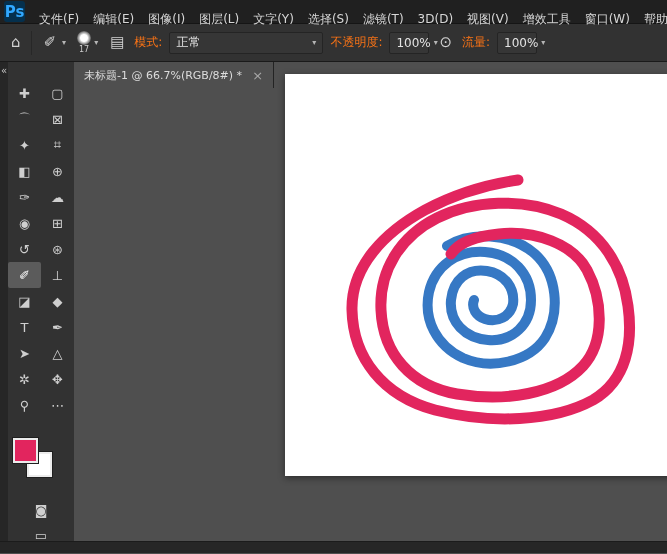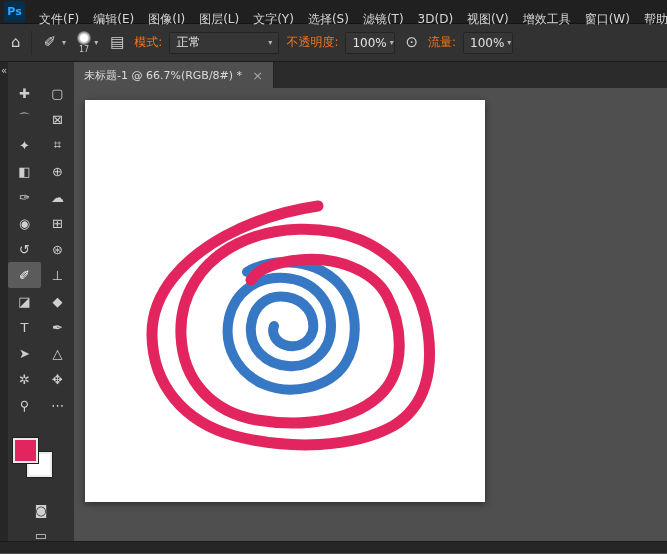--- a/index.html
+++ b/index.html
@@ -12,21 +12,21 @@
     user-select:none;
   }
 
   
   .menu-bar {
     height:24px; background:#202020; display:flex; align-items:center;
     color:#d6d6d6; font-size:12px; border-bottom:1px solid #151515;
   }
   .ps-logo {
     width:21px; height:21px; margin:1px 7px 1px 4px; border-radius:3px;
-    background:#05304d; color:#31a8ff; font-weight:bold; font-size:11px;
+    background:#05304d; color:#31a8ff; font-weight:bold; font-size:15px;
     display:flex; align-items:center; justify-content:center; flex:none;
   }
   .menu-item { padding:0 7px; line-height:23px; white-space:nowrap; cursor:default;margin-top:15px; }
 
   
   .options-bar {
     height:38px; background:#323232; border-bottom:1px solid #1a1a1a;
     display:flex; align-items:center; gap:7px; padding:0 8px;
     color:#c8c8c8; font-size:12px;
   }
@@ -39,22 +39,22 @@
     width:14px; height:14px; border-radius:50%;
     background:radial-gradient(circle, #ffffff 0%, #ffffff 35%, rgba(255,255,255,0) 80%);
   }
   .brush-size-num { font-size:8px; color:#cccccc; margin-top:1px; }
   .opt-label { white-space:nowrap; color:#f97316; }
   .select {
     height:22px; background:#363636; border:1px solid #242424; border-radius:2px;
     display:flex; align-items:center; justify-content:space-between;
     padding:0 6px; color:#e3e3e3; cursor:default;
   }
-  .select-mode { width:110px; }
-  .select-small { width:50px;align-items:center; }
+  .select-mode { width:154px; }
+  .select-small { width:40px;align-items:center; }
 
   
   .main { display:flex; height:479px; }
   .left-rail { width:8px; background:#262626; position:relative; flex:none; }
   .collapse-btn {
     position:absolute; top:3px; left:1px; color:#c6c6c6; font-size:10px;
     line-height:12px; cursor:pointer; z-index:3; white-space:nowrap;
   }
 
   .toolbar { width:66px; background:#323232; flex:none; display:flex; flex-direction:column; padding-top:18px; }
@@ -67,21 +67,21 @@
 
   .swatches { position:relative; height:44px; margin-top:20px; flex:none; }
   .swatch { position:absolute; width:25px; height:25px; border:2px solid #ececec; box-shadow:0 0 0 1px #1f1f1f; }
   .swatch-fg { left:5px; top:0; z-index:2; }
   .swatch-bg { left:19px; top:14px; z-index:1; background:#ffffff; }
 
   .toolbar-bottom { display:flex; flex-direction:column; align-items:center; gap:5px; margin-top:18px; }
   .toolbar-bottom .tool { height:20px; width:26px; font-size:13px; }
 
   
-  .doc-area { flex:1; display:flex; flex-direction:column; min-width:0; }
+  .doc-area { flex:1; display:flex; flex-direction:row; min-width:0; }
   .tab-bar { height:26px; background:#2b2b2b; display:flex; align-items:stretch; flex:none; }
   .doc-tab {
     background:#4f4f4f; color:#dcdcdc; font-size:11px;
     display:flex; align-items:center; padding:0 10px; white-space:nowrap;
     border-right:1px solid #232323; cursor:default;
   }
   .tab-close { margin-left:10px; color:#a8a8a8; font-size:13px; line-height:1; cursor:pointer; }
 
   .canvas-area { flex:1; position:relative; background:#4f4f4f; overflow:hidden; }
   .canvas {

